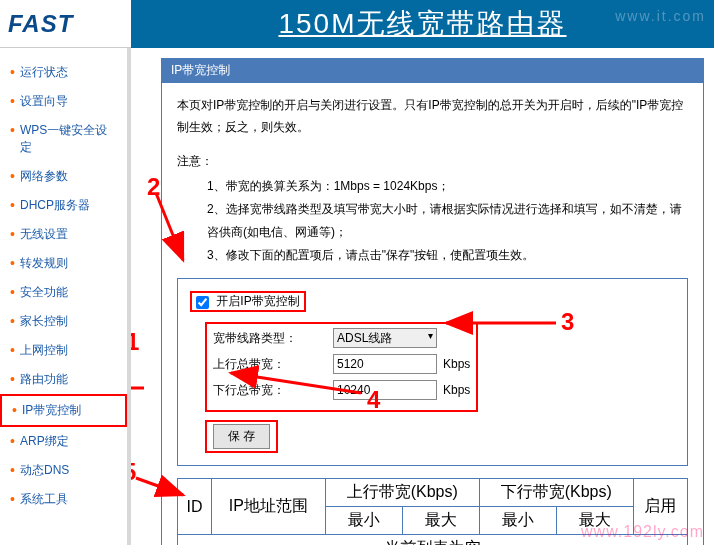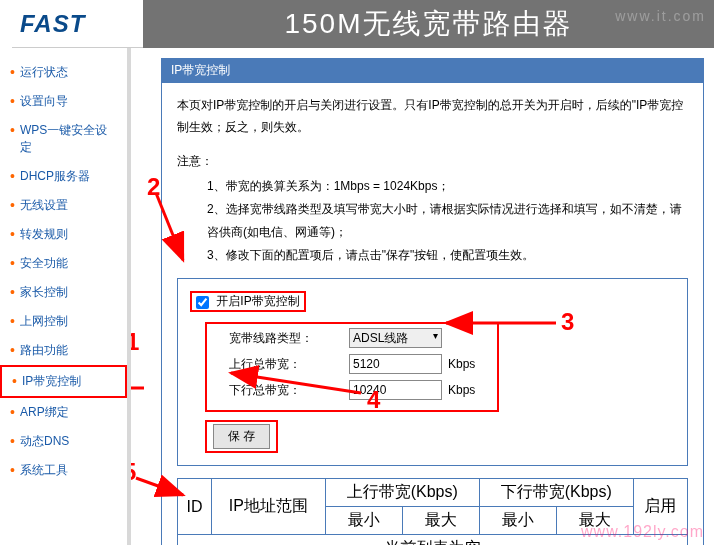--- a/index.html
+++ b/index.html
@@ -1,40 +1,40 @@
 <!DOCTYPE html>
 <html><head>
 <meta charset="utf-8">
 <style>
 * { margin: 0; padding: 0; box-sizing: border-box; }
 body { font-family: SimSun, Arial, sans-serif; font-size: 12px; background: #fff; width: 714px; height: 545px; overflow: hidden; position: relative; }
-.header { height: 48px; display: flex; padding-left: 12px; }
+.header { height: 48px; display: flex; }
 .logo-area { width: 131px; background: #fff; display: flex; align-items: center; padding-left: 8px; border-bottom: 1px solid #ccc; }
 .logo { font-size: 24px; font-weight: bold; font-style: italic; color: #0a4a8a; letter-spacing: 1px; }
-.title-area { flex: 1; background: #737373; color: #fff; display: flex; align-items: center; justify-content: center; font-size: 28px; letter-spacing: 2px; font-family: SimHei, sans-serif; }
+.title-area { flex: 1; background: #0369a1; color: #fff; display: flex; align-items: center; justify-content: center; font-size: 28px; letter-spacing: 2px; font-family: SimHei, sans-serif; text-decoration: underline; }
 .main { display: flex; height: calc(100% - 48px); }
 .sidebar { width: 131px; background: #fff; border-right: 4px solid #d8d8d8; padding-top: 10px; overflow-y: auto; }
 .nav-item { padding: 6px 10px 6px 20px; color: #1a5aa8; cursor: pointer; position: relative; }
 .nav-item::before { content: "•"; color: #ff6600; position: absolute; left: 10px; font-size: 14px; }
 .nav-item.active { border: 2px solid #ff0000; color: #1a5aa8; }
 .content { flex: 1; padding: 10px 0 10px 30px; overflow: auto; position: relative; }
 .panel-title { background: #4a7ab8; color: #fff; padding: 4px 10px; font-size: 12px; width: calc(100% - 10px); }
 .panel-body { padding: 12px 15px; border-left: 1px solid #4a7ab8; border-right: 1px solid #4a7ab8; border-bottom: 1px solid #4a7ab8; width: calc(100% - 10px); }
 .intro { margin-bottom: 15px; line-height: 1.8; }
 .note-title { margin-bottom: 5px; }
 .note-list { margin-left: 30px; line-height: 1.9; margin-bottom: 12px; }
 .cfg-box { border: 1px solid #4a7ab8; padding: 12px; margin-bottom: 12px; }
 .chk-row { margin-bottom: 10px; display: inline-block; border: 2px solid #ff0000; padding: 0 4px; }
 .chk-row input { vertical-align: middle; margin-right: 4px; }
 .settings { margin-left: 15px; }
 .row { margin-bottom: 6px; display: flex; align-items: center; }
 .row label { width: 120px; }
-.row select, .row input[type=text] { width: 93px; height: 20px; border: 1px solid #888; padding: 0 3px; font-size: 12px; }
+.row select, .row input[type=text] { width: 104px; height: 20px; border: 1px solid #888; padding: 0 3px; font-size: 12px; }
 .row .unit { margin-left: 6px; }
-.input-box { border: 2px solid #ff0000; padding: 4px 22px; display: inline-block; }
+.input-box { border: 2px solid #ff0000; padding: 4px 6px; display: inline-block; }
 .row select { appearance: none; background: #efefef; }
 .select-wrap { position: relative; display: inline-block; }
 .select-wrap::after { content: "▾"; position: absolute; right: 4px; top: 2px; pointer-events: none; font-size: 10px; }
 .btn { background: #e5e5e5; border: 1px solid #888; padding: 3px 10px; cursor: pointer; font-size: 12px; font-family: inherit; }
 .btn-save { border: 2px solid #ff0000; padding: 2px 6px; display: inline-block; }
 .btn-save .btn { padding: 3px 14px; }
 .table { width: 100%; border-collapse: collapse; margin-bottom: 8px; }
 .table th, .table td { border: 1px solid #4a7ab8; padding: 3px 5px; text-align: center; font-weight: normal; font-size: 16px; }
 .watermark { position: absolute; bottom: 4px; right: 10px; color: rgba(255,0,100,0.35); font-size: 16px; letter-spacing: 1px; font-family: Arial; }
 .watermark2 { position: absolute; top: 8px; right: 8px; color: rgba(255,255,255,0.3); font-size: 14px; }
@@ -53,20 +53,21 @@
     <span>150M无线宽带路由器</span>
     <span class="watermark2">www.it.com</span>
   </div>
 </div>
 
 <div class="main">
   <div class="sidebar" id="sidebar">
       <div class="nav-item">运行状态</div>
       <div class="nav-item">设置向导</div>
       <div class="nav-item">WPS一键安全设定</div>
+      <div class="nav-item">网络参数</div>
       <div class="nav-item">DHCP服务器</div>
       <div class="nav-item">无线设置</div>
       <div class="nav-item">转发规则</div>
       <div class="nav-item">安全功能</div>
       <div class="nav-item">家长控制</div>
       <div class="nav-item">上网控制</div>
       <div class="nav-item">路由功能</div>
       <div class="nav-item active">IP带宽控制</div>
       <div class="nav-item">ARP绑定</div>
       <div class="nav-item">动态DNS</div>

